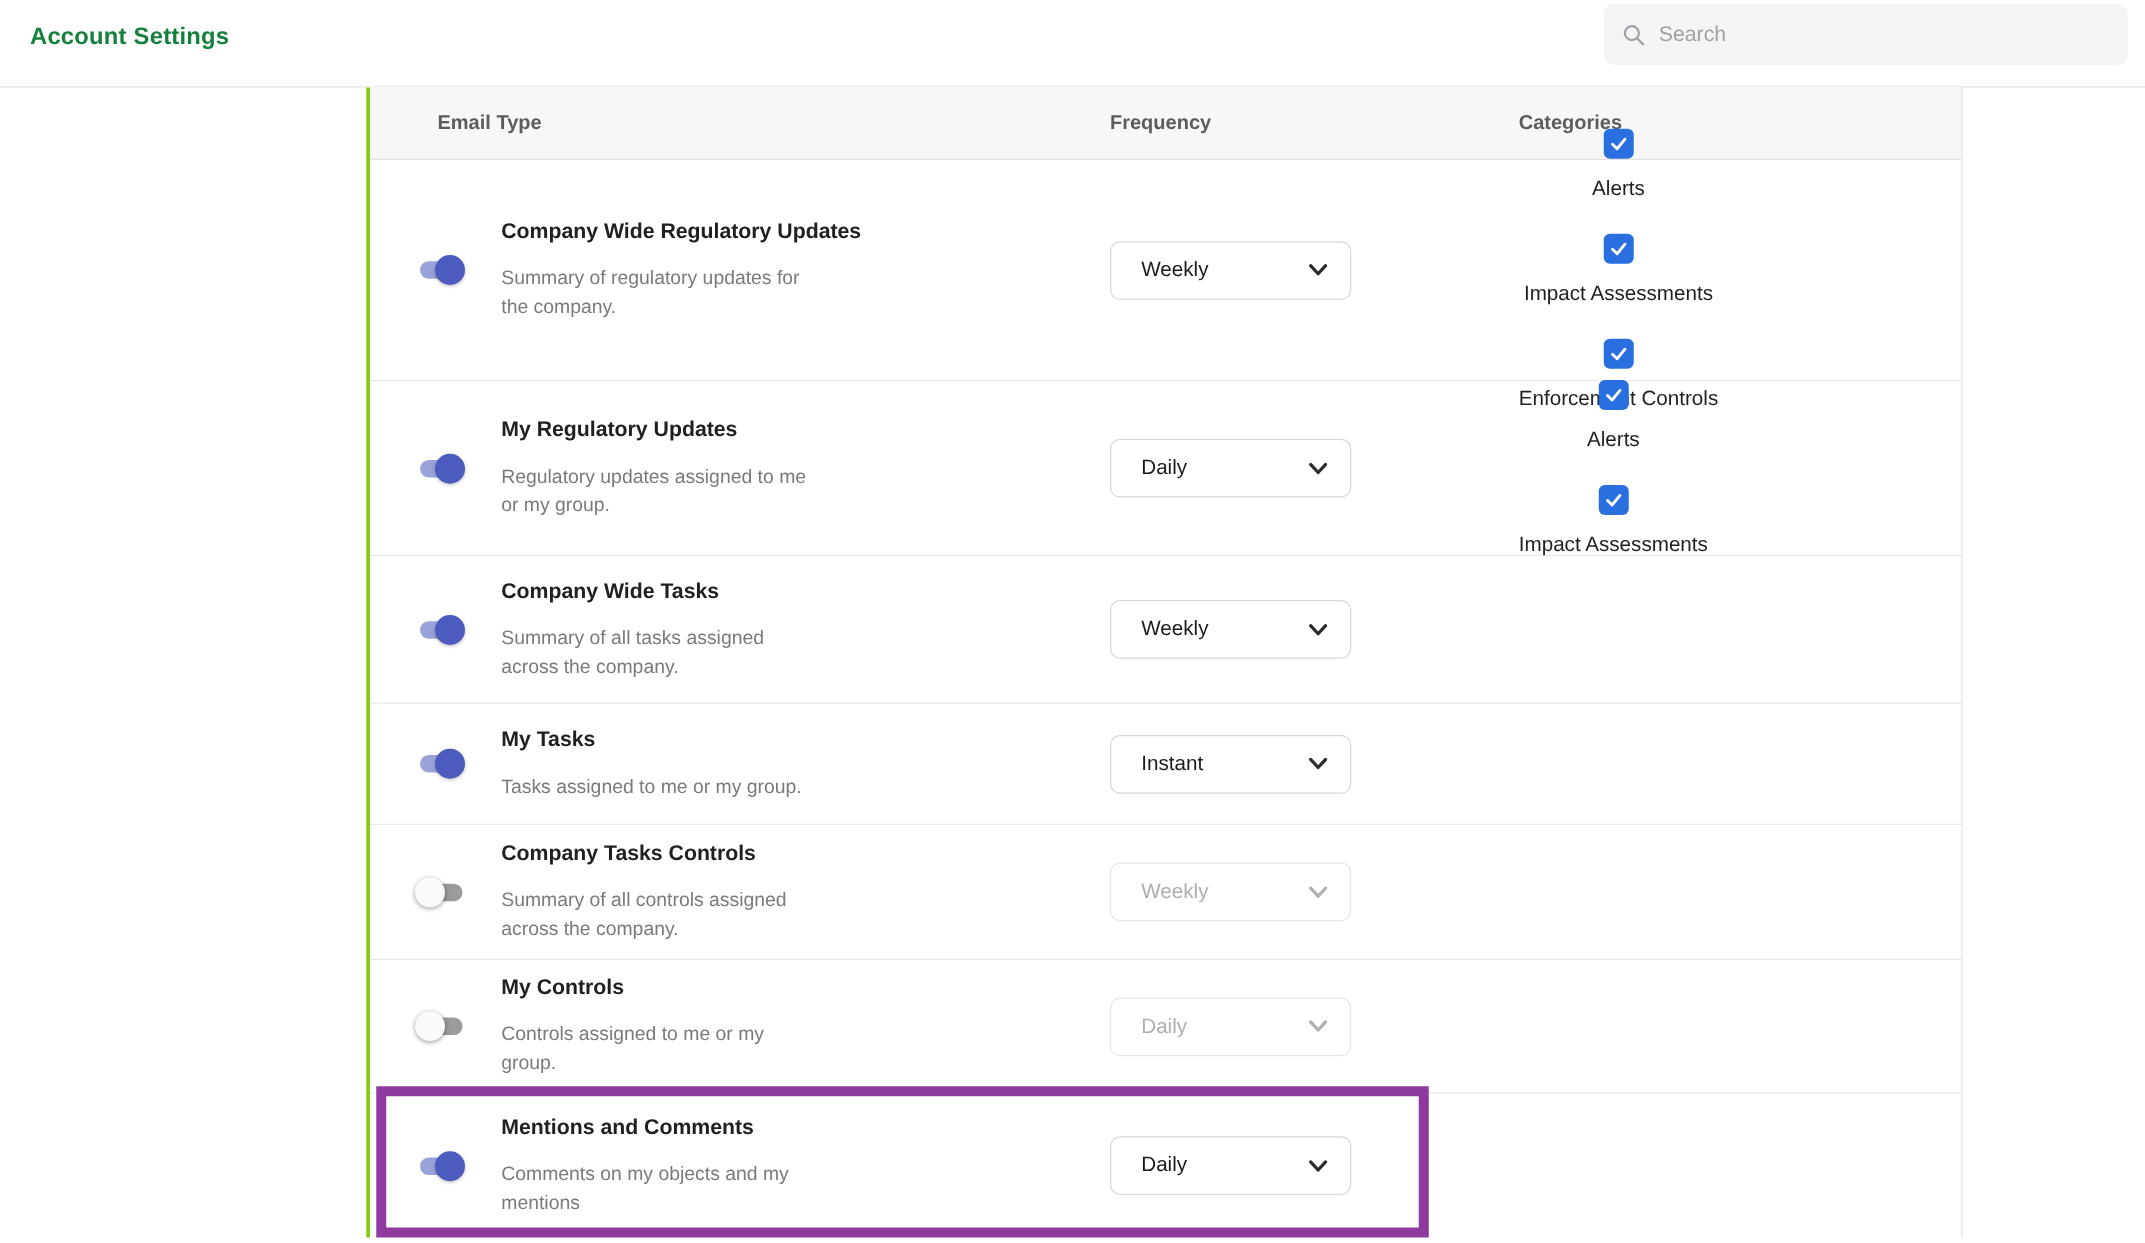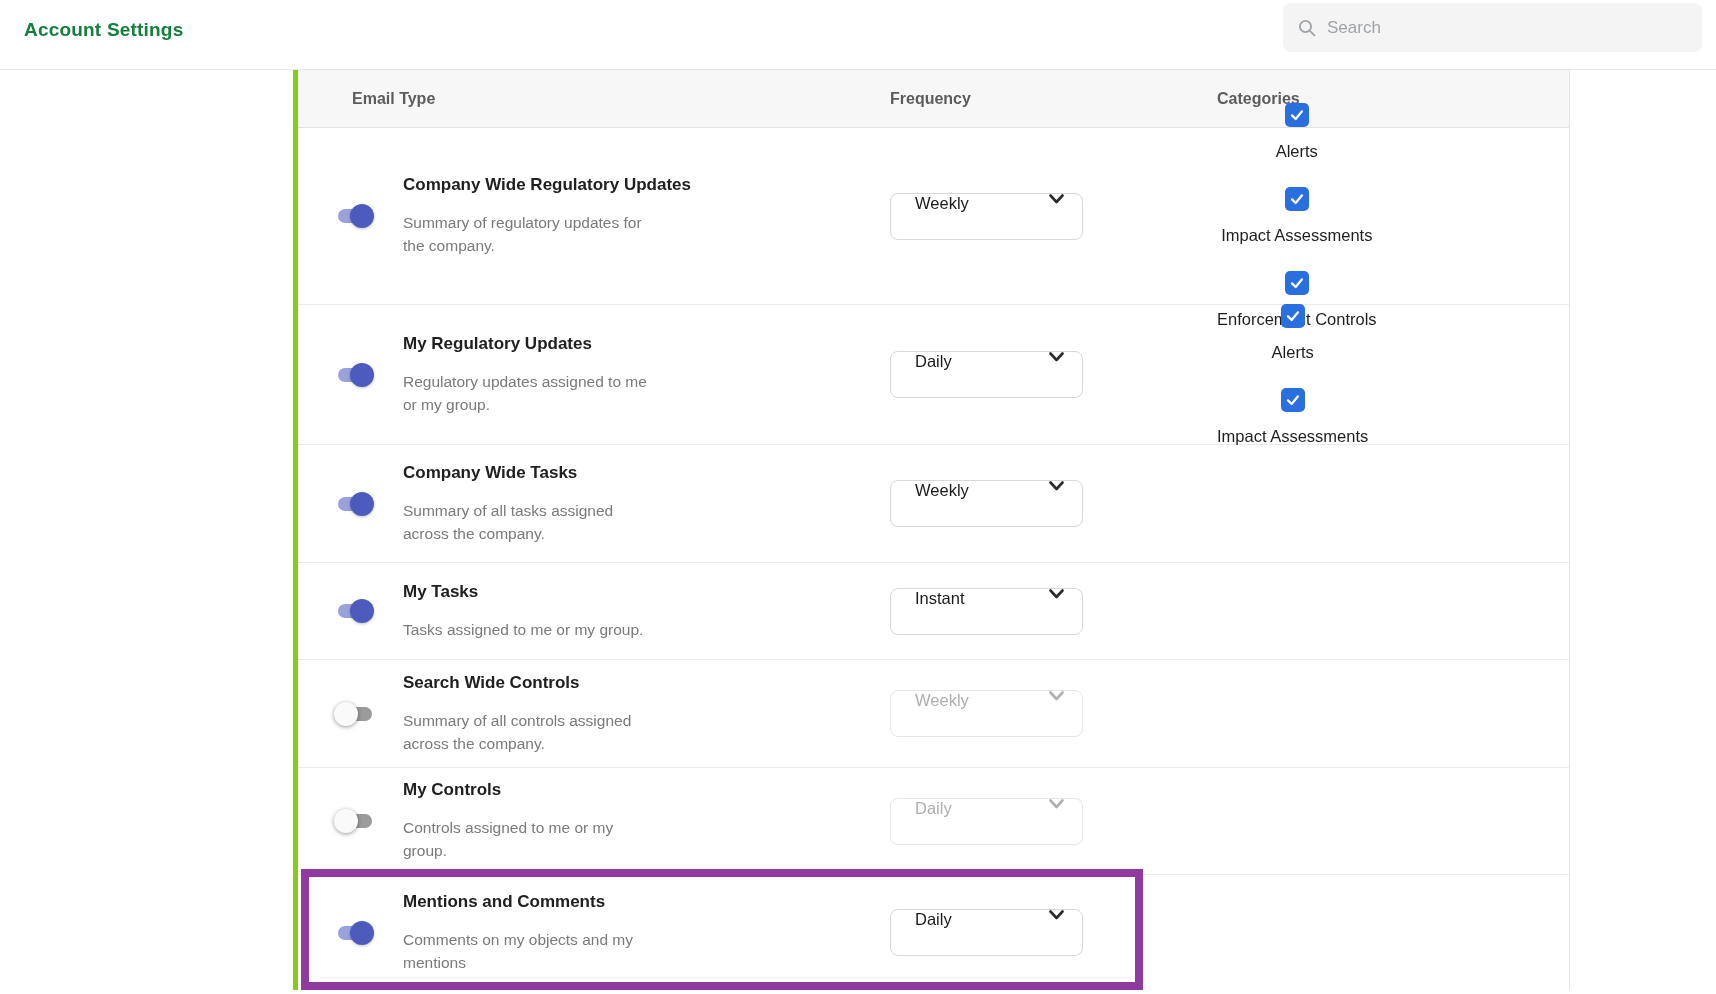--- a/index.html
+++ b/index.html
@@ -29,21 +29,21 @@
   .search-box svg { flex: 0 0 auto; }
   .search-input {
     border: none; outline: none; background: transparent;
     font-family: inherit; font-size: 17px; color: #a21caf; width: 100%;
   }
   .search-input::placeholder { color: #9ea3a8; }
 
   
   .table {
     position: absolute; left: 293px; top: 70px; width: 1277px; height: 920px;
-    border-left: 5px solid #84cc16; border-right: 1px solid #e3e3e3;
+    border-left: 3px solid #84cc16; border-right: 1px solid #e3e3e3;
     background: #ffffff;
   }
   .thead {
     position: relative; height: 58px; background: #f7f7f7;
     border-bottom: 1px solid #e3e3e3;
   }
   .th {
     position: absolute; top: 0; height: 58px; display: flex; align-items: center;
     font-size: 16px; font-weight: 700; color: #5c5c5c;
   }
@@ -73,21 +73,21 @@
   }
   .toggle.on .track { background: #9aa3d9; }
   .toggle.on .thumb { left: 14px; background: #4d5bbf; box-shadow: 0 1px 3px rgba(0,0,0,.25); }
   .toggle.off .track { background: #9b9b9b; }
   .toggle.off .thumb { left: -2px; background: #fafafa; box-shadow: 0 1px 4px rgba(0,0,0,.4); }
 
   
   .dropdown {
     width: 193px; height: 47px; background: #fff;
     border: 1px solid #d8d8d8; border-radius: 8px;
-    display: flex; justify-content: space-between;
+    display: flex; align-items: center; justify-content: space-between;
     padding: 0 18px 0 24px; cursor: pointer;
     font-size: 16.5px; color: #1b1b1b;
   }
   .dropdown .chev { color: #2b2b2b; display: flex; }
   .dropdown.disabled { border-color: #e6e6e6; color: #aeaeae; cursor: default; }
   .dropdown.disabled .chev { color: #b0b0b0; }
 
   
   .cats-list { display: flex; flex-direction: column; gap: 26px; }
   .cat-item { display: flex; align-items: center; gap: 15px; flex-direction: column; }
@@ -280,21 +280,21 @@
   </div>
       <div class="row" style="height: 108px;">
     <div class="col col-toggle">
       <div class="toggle off">
         <div class="track"></div>
         <div class="thumb"></div>
       </div>
     </div>
     <div class="col col-text">
       <div class="text-block">
-        <div class="row-title">Search Wide Controls</div>
+        <div class="row-title">Company Tasks Controls</div>
         <div class="row-desc">Summary of all controls assigned
 across the company.</div>
       </div>
     </div>
     <div class="col col-freq">
       <div class="dropdown disabled">
         <span>Weekly</span>
         <span class="chev">
           <svg width="15" height="10" viewBox="0 0 15 10">
             <polyline points="1.5,1.5 7.5,8 13.5,1.5" fill="none" stroke="currentColor" stroke-width="2.6" stroke-linecap="round" stroke-linejoin="round"></polyline>

